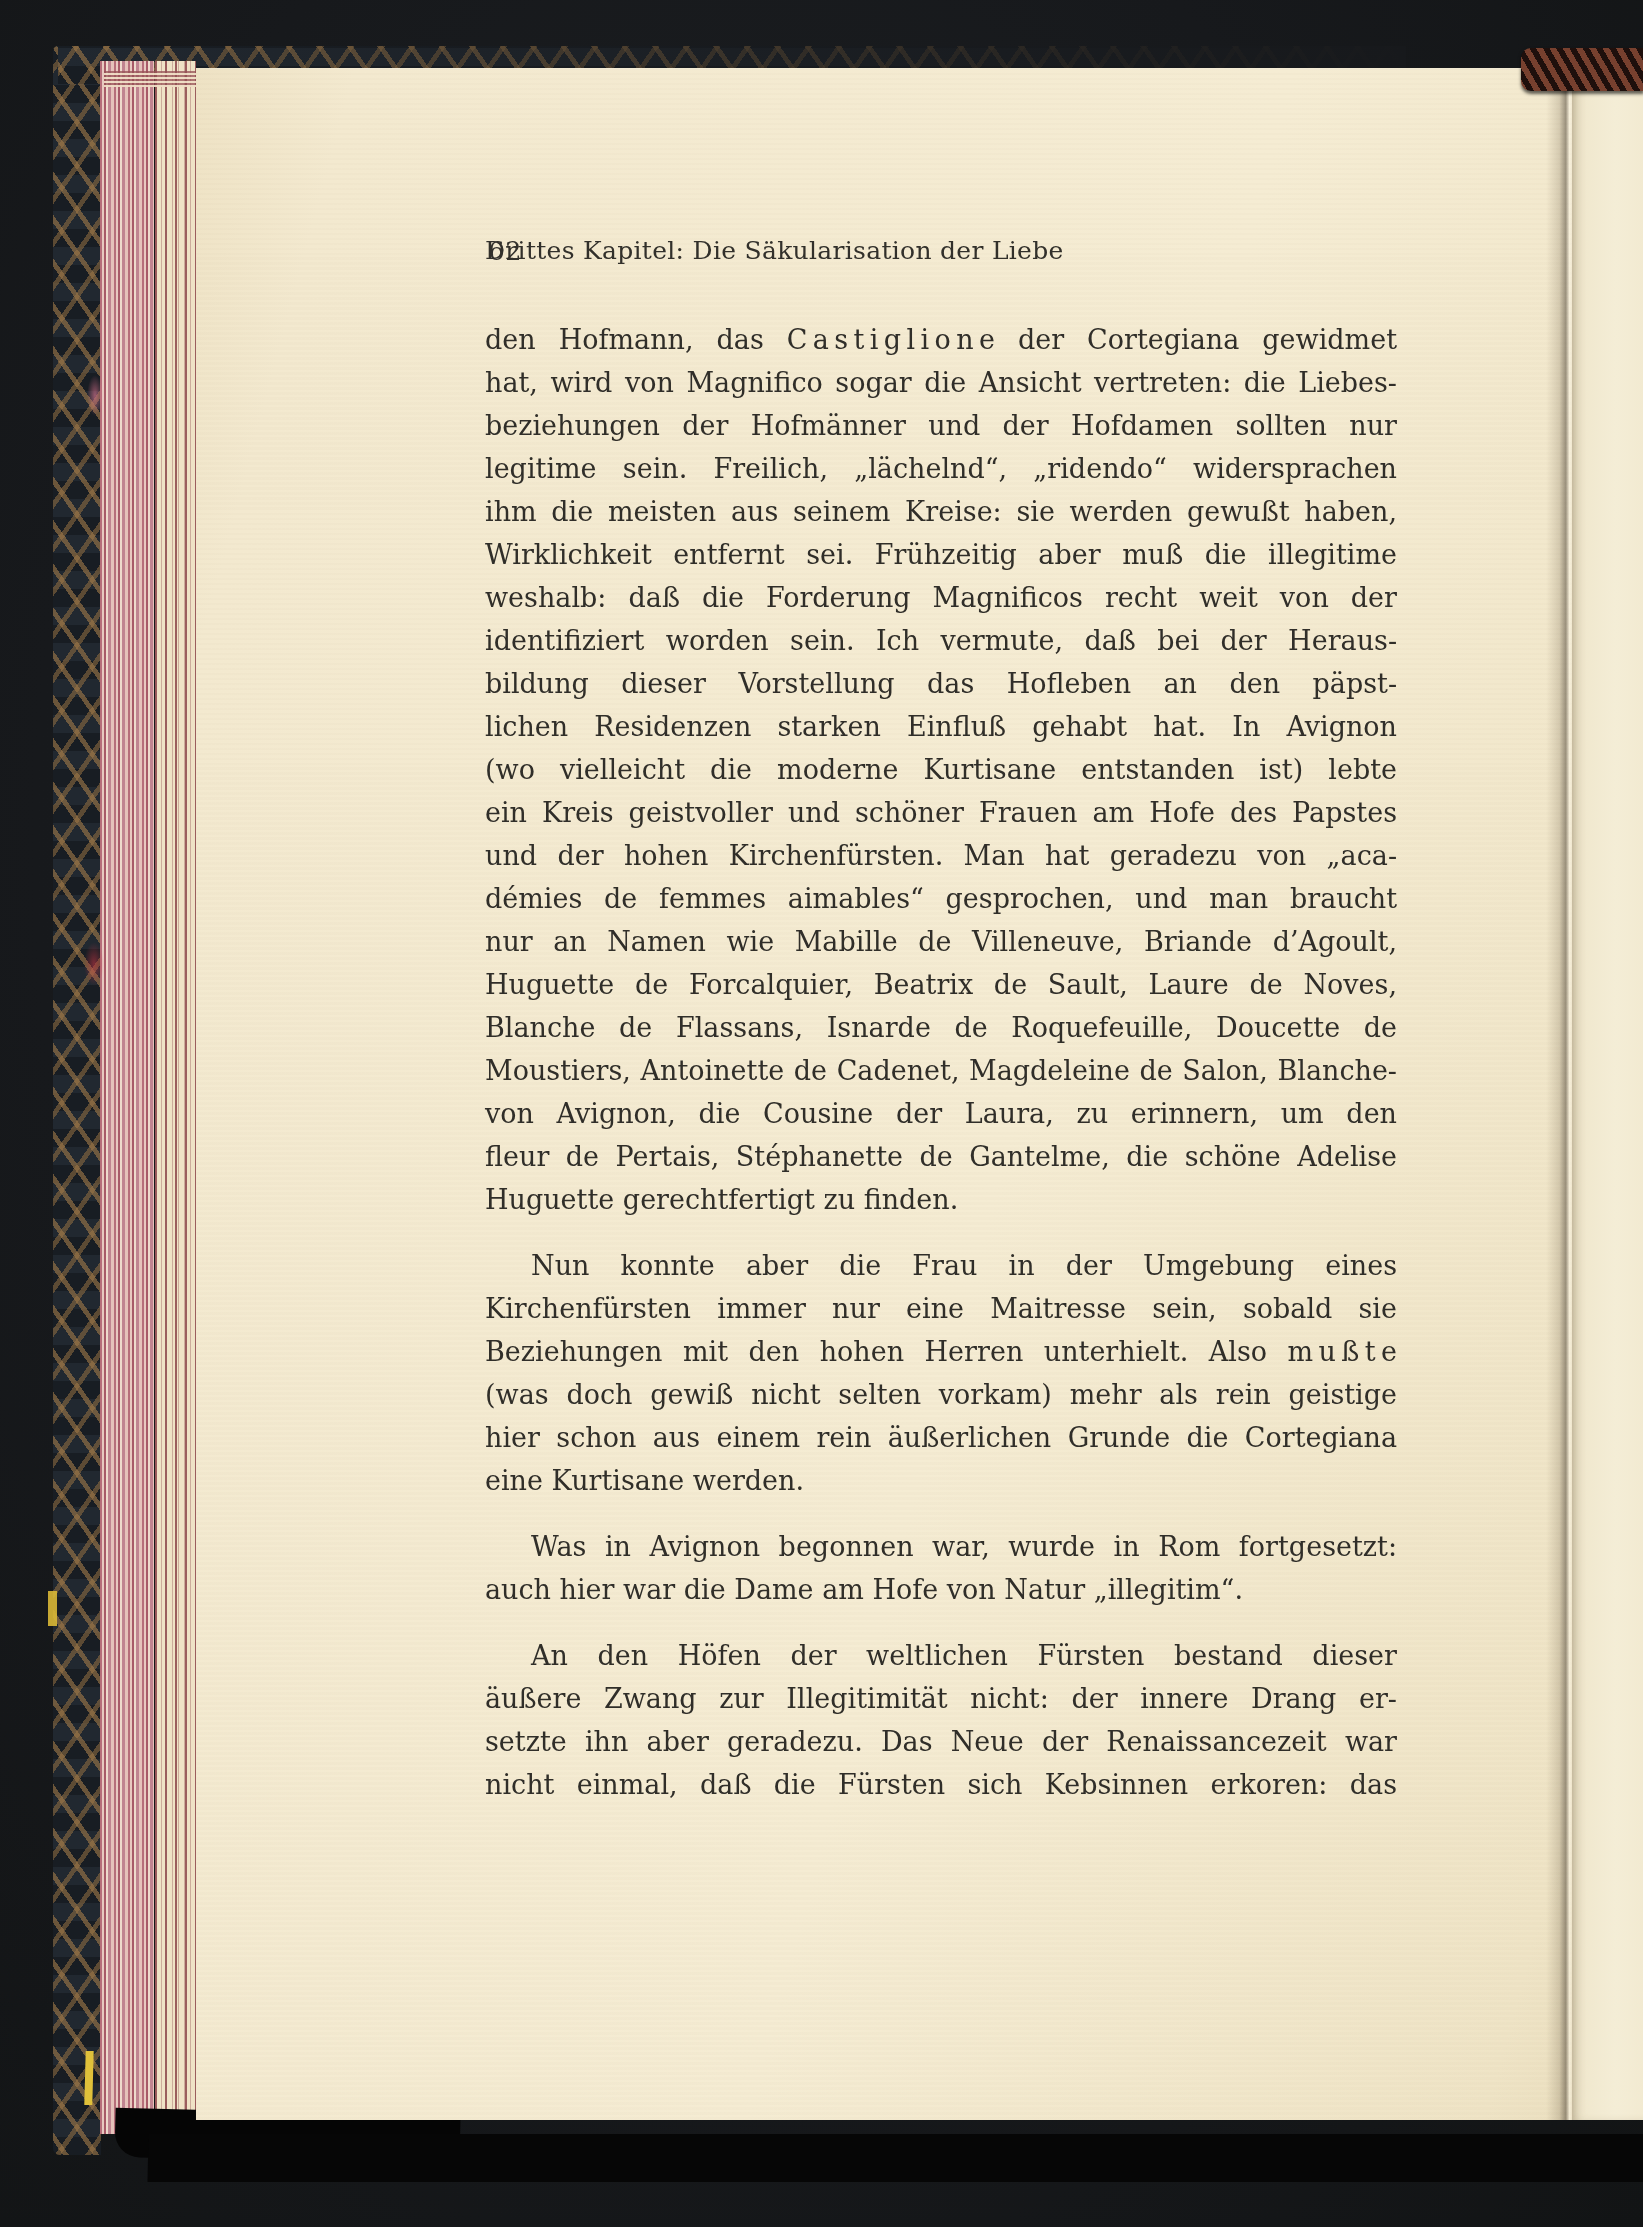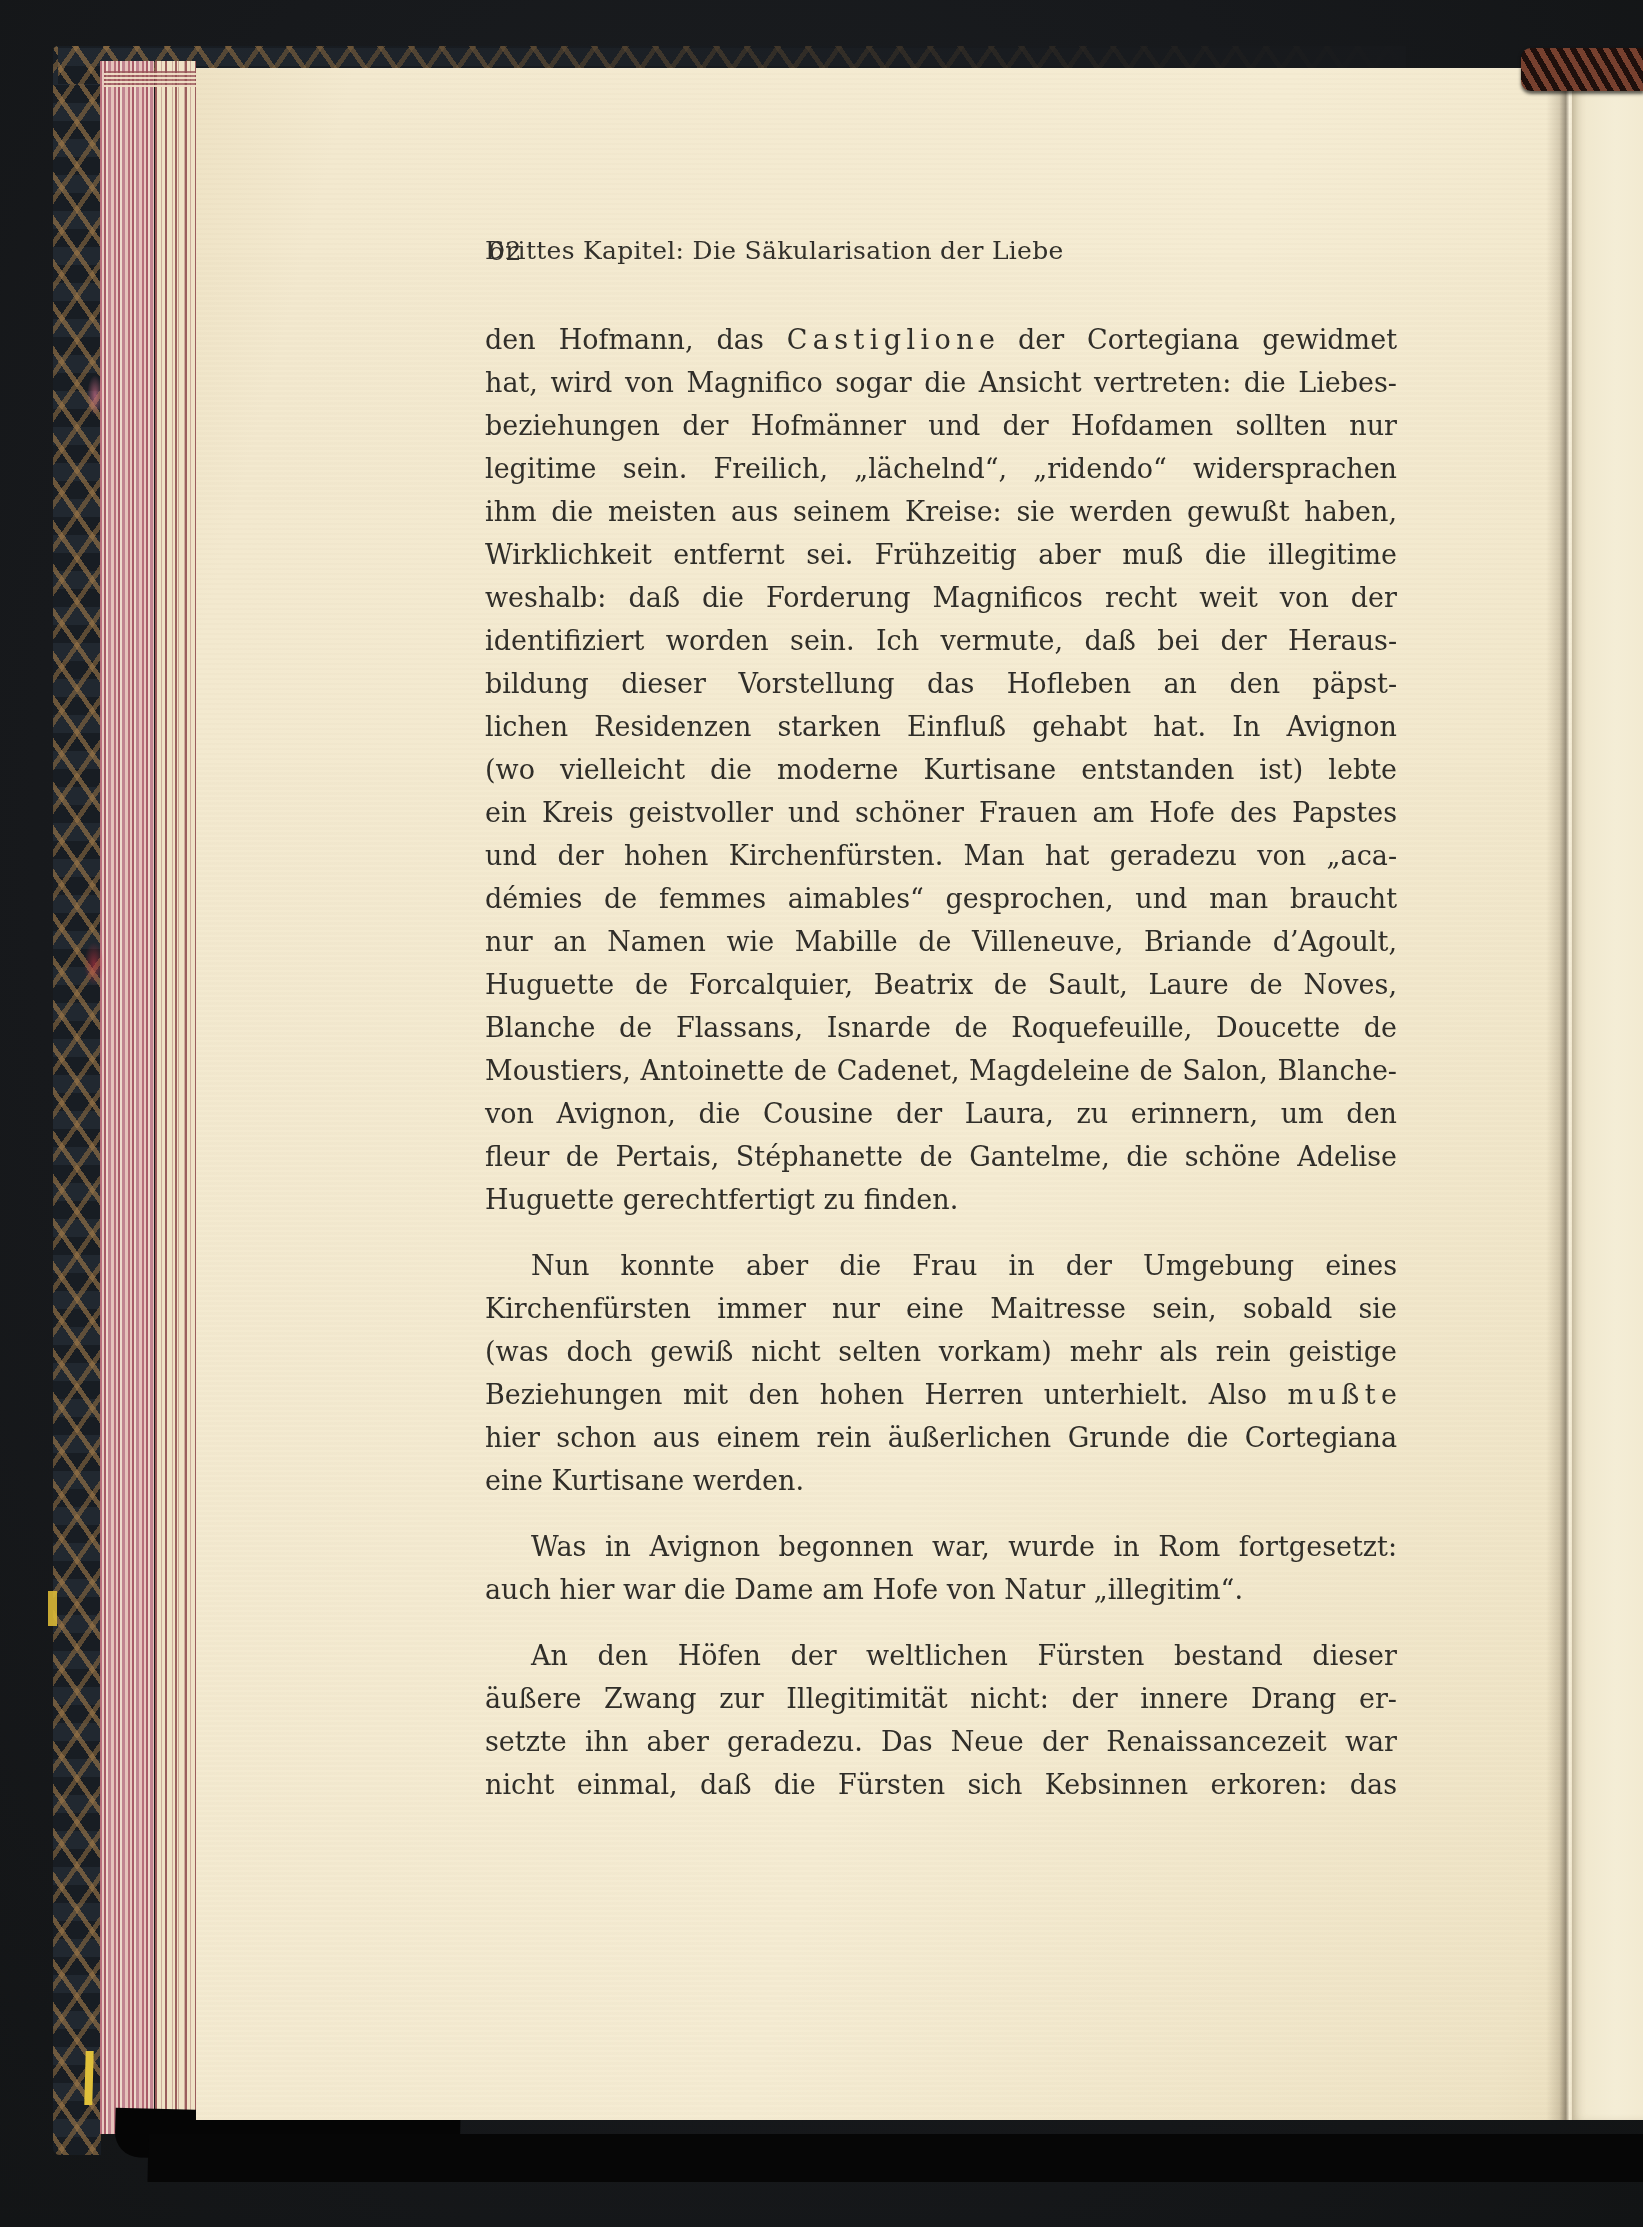--- a/index.html
+++ b/index.html
@@ -116,22 +116,22 @@
         <div class="line">démies de femmes aimables“ gesprochen, und man braucht</div>
         <div class="line">nur an Namen wie Mabille de Villeneuve, Briande d’Agoult,</div>
         <div class="line">Huguette de Forcalquier, Beatrix de Sault, Laure de Noves,</div>
         <div class="line">Blanche de Flassans, Isnarde de Roquefeuille, Doucette de</div>
         <div class="line">Moustiers, Antoinette de Cadenet, Magdeleine de Salon, Blanche-</div>
         <div class="line">von Avignon, die Cousine der Laura, zu erinnern, um den</div>
         <div class="line">fleur de Pertais, Stéphanette de Gantelme, die schöne Adelise</div>
         <div class="line noj">Huguette gerechtfertigt zu finden.</div>
         <div class="line indent">Nun konnte aber die Frau in der Umgebung eines</div>
         <div class="line">Kirchenfürsten immer nur eine Maitresse sein, sobald sie</div>
+        <div class="line">Beziehungen mit den hohen Herren unterhielt. Also m u ß t e</div>
         <div class="line">(was doch gewiß nicht selten vorkam) mehr als rein geistige</div>
-        <div class="line">Beziehungen mit den hohen Herren unterhielt. Also m u ß t e</div>
         <div class="line">hier schon aus einem rein äußerlichen Grunde die Cortegiana</div>
         <div class="line noj">eine Kurtisane werden.</div>
         <div class="line indent">Was in Avignon begonnen war, wurde in Rom fortgesetzt:</div>
         <div class="line noj">auch hier war die Dame am Hofe von Natur „illegitim“.</div>
         <div class="line indent">An den Höfen der weltlichen Fürsten bestand dieser</div>
         <div class="line">äußere Zwang zur Illegitimität nicht: der innere Drang er-</div>
         <div class="line">setzte ihn aber geradezu. Das Neue der Renaissancezeit war</div>
         <div class="line">nicht einmal, daß die Fürsten sich Kebsinnen erkoren: das</div>
       </div>
   </div>

